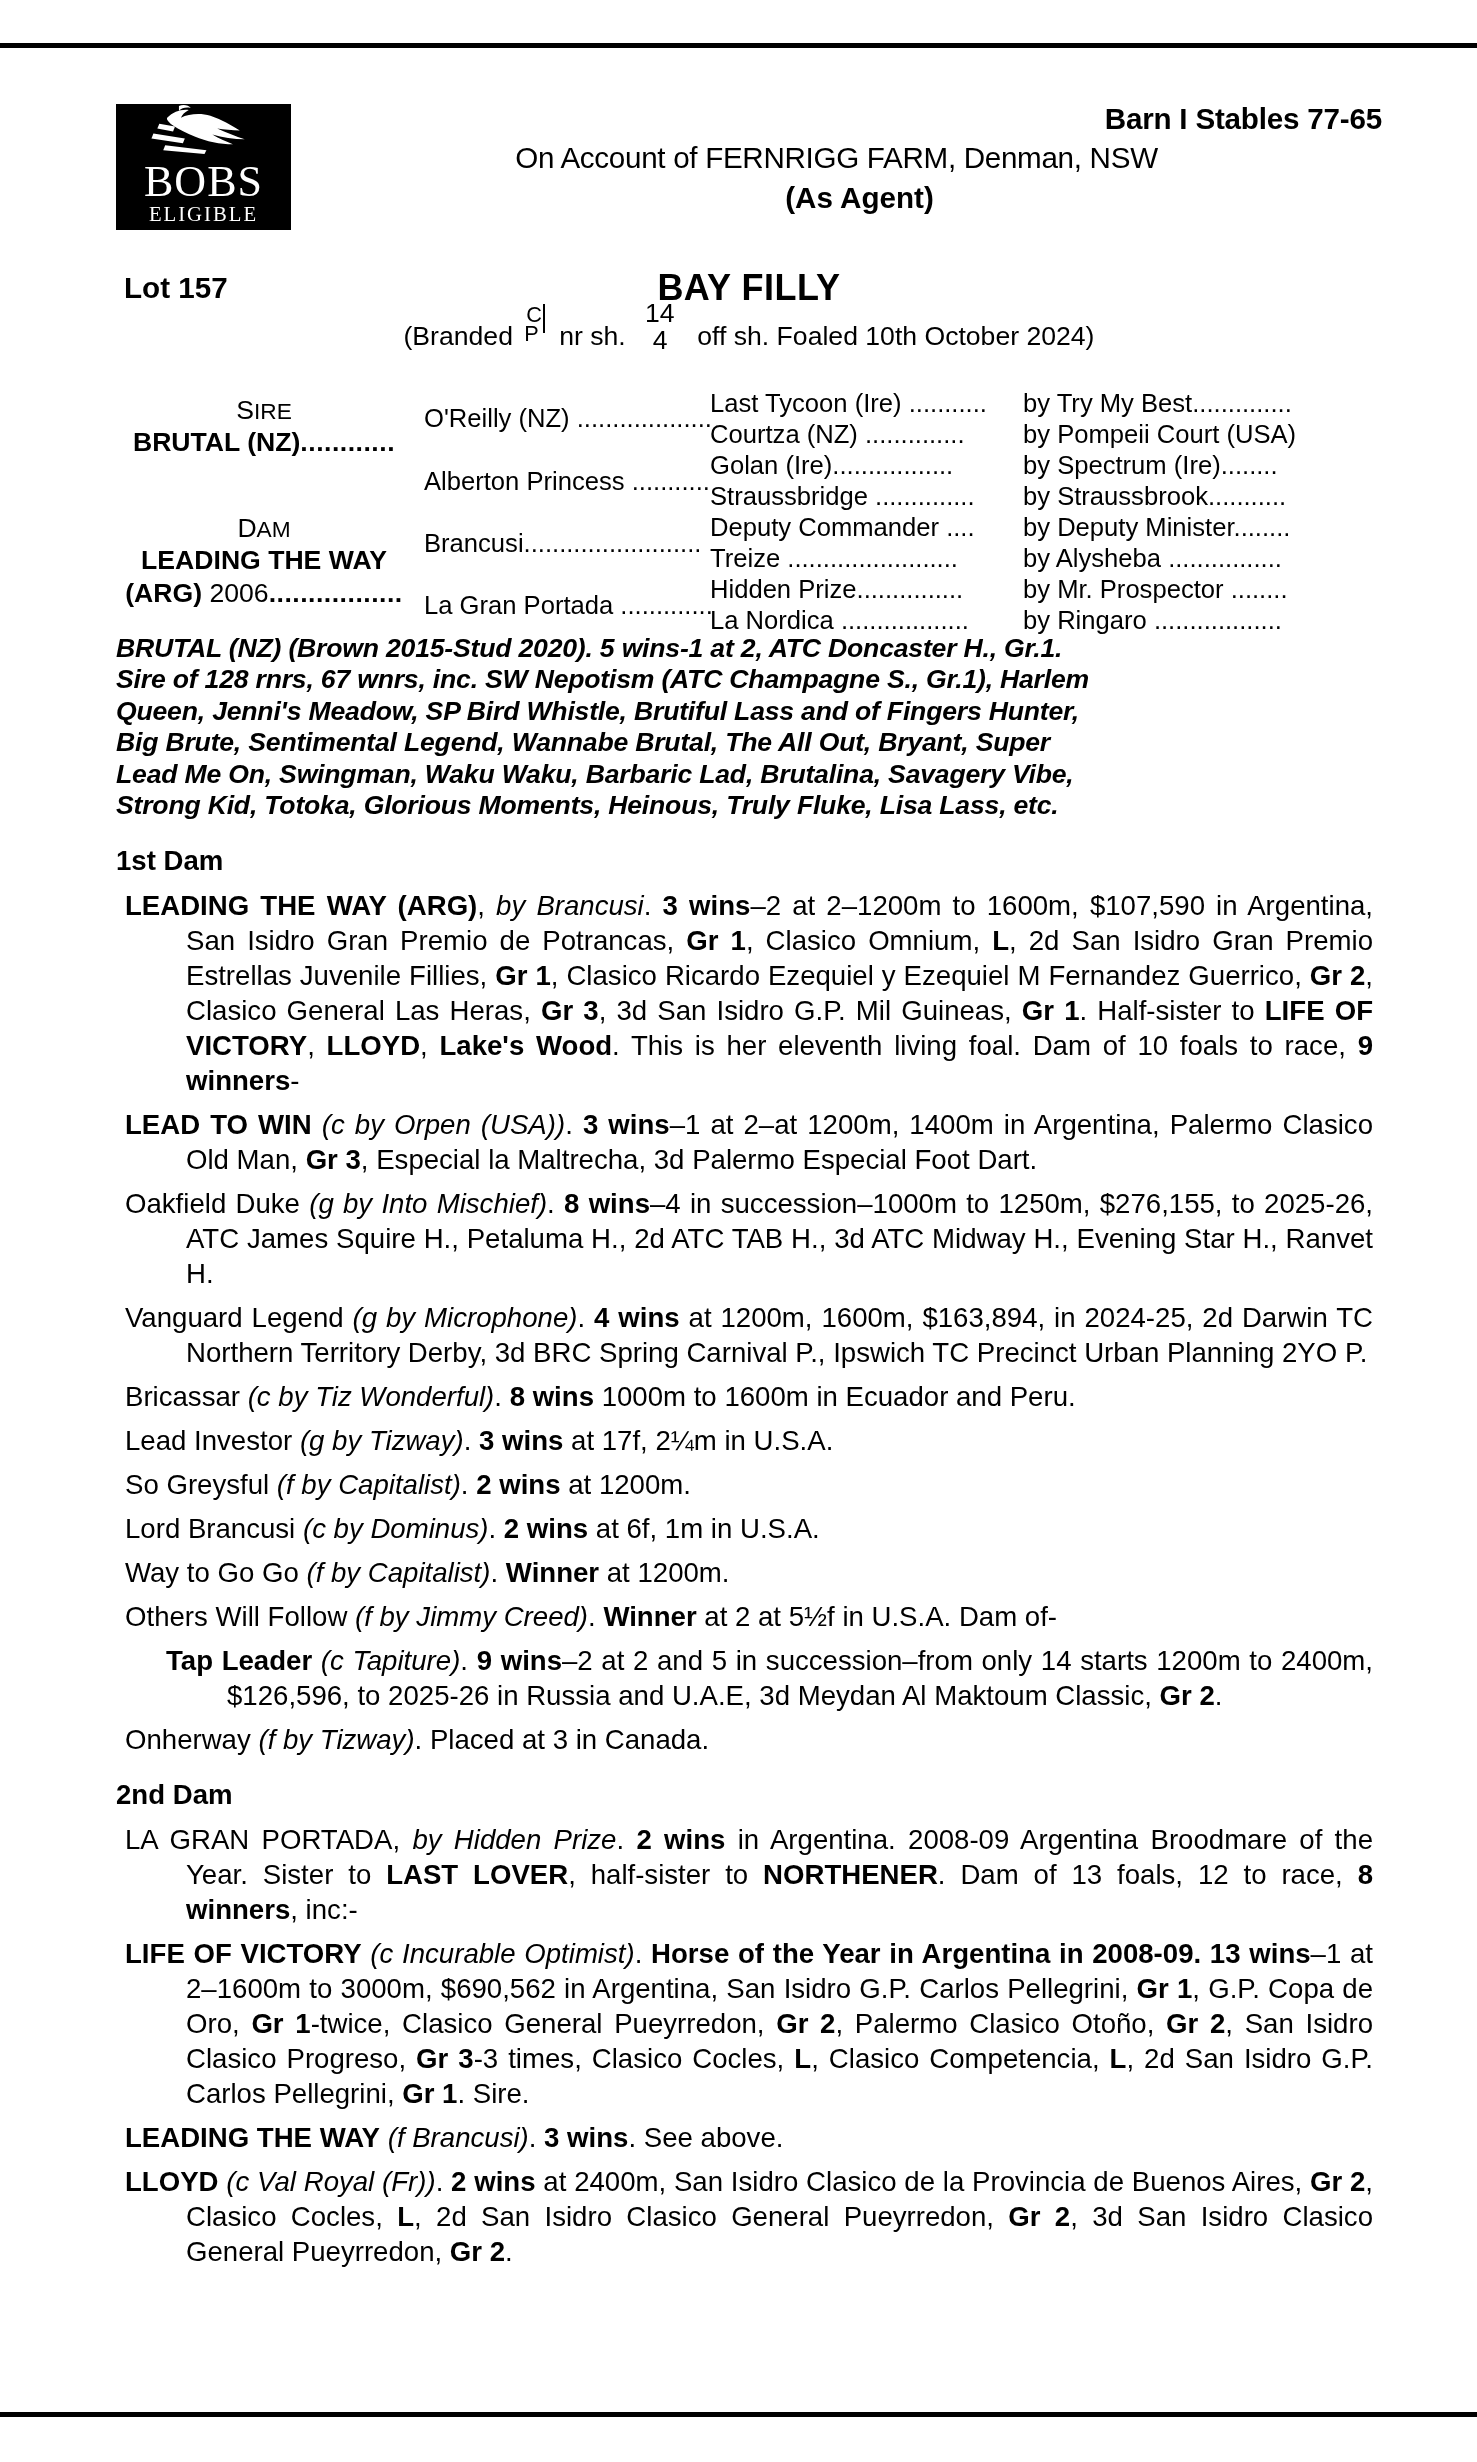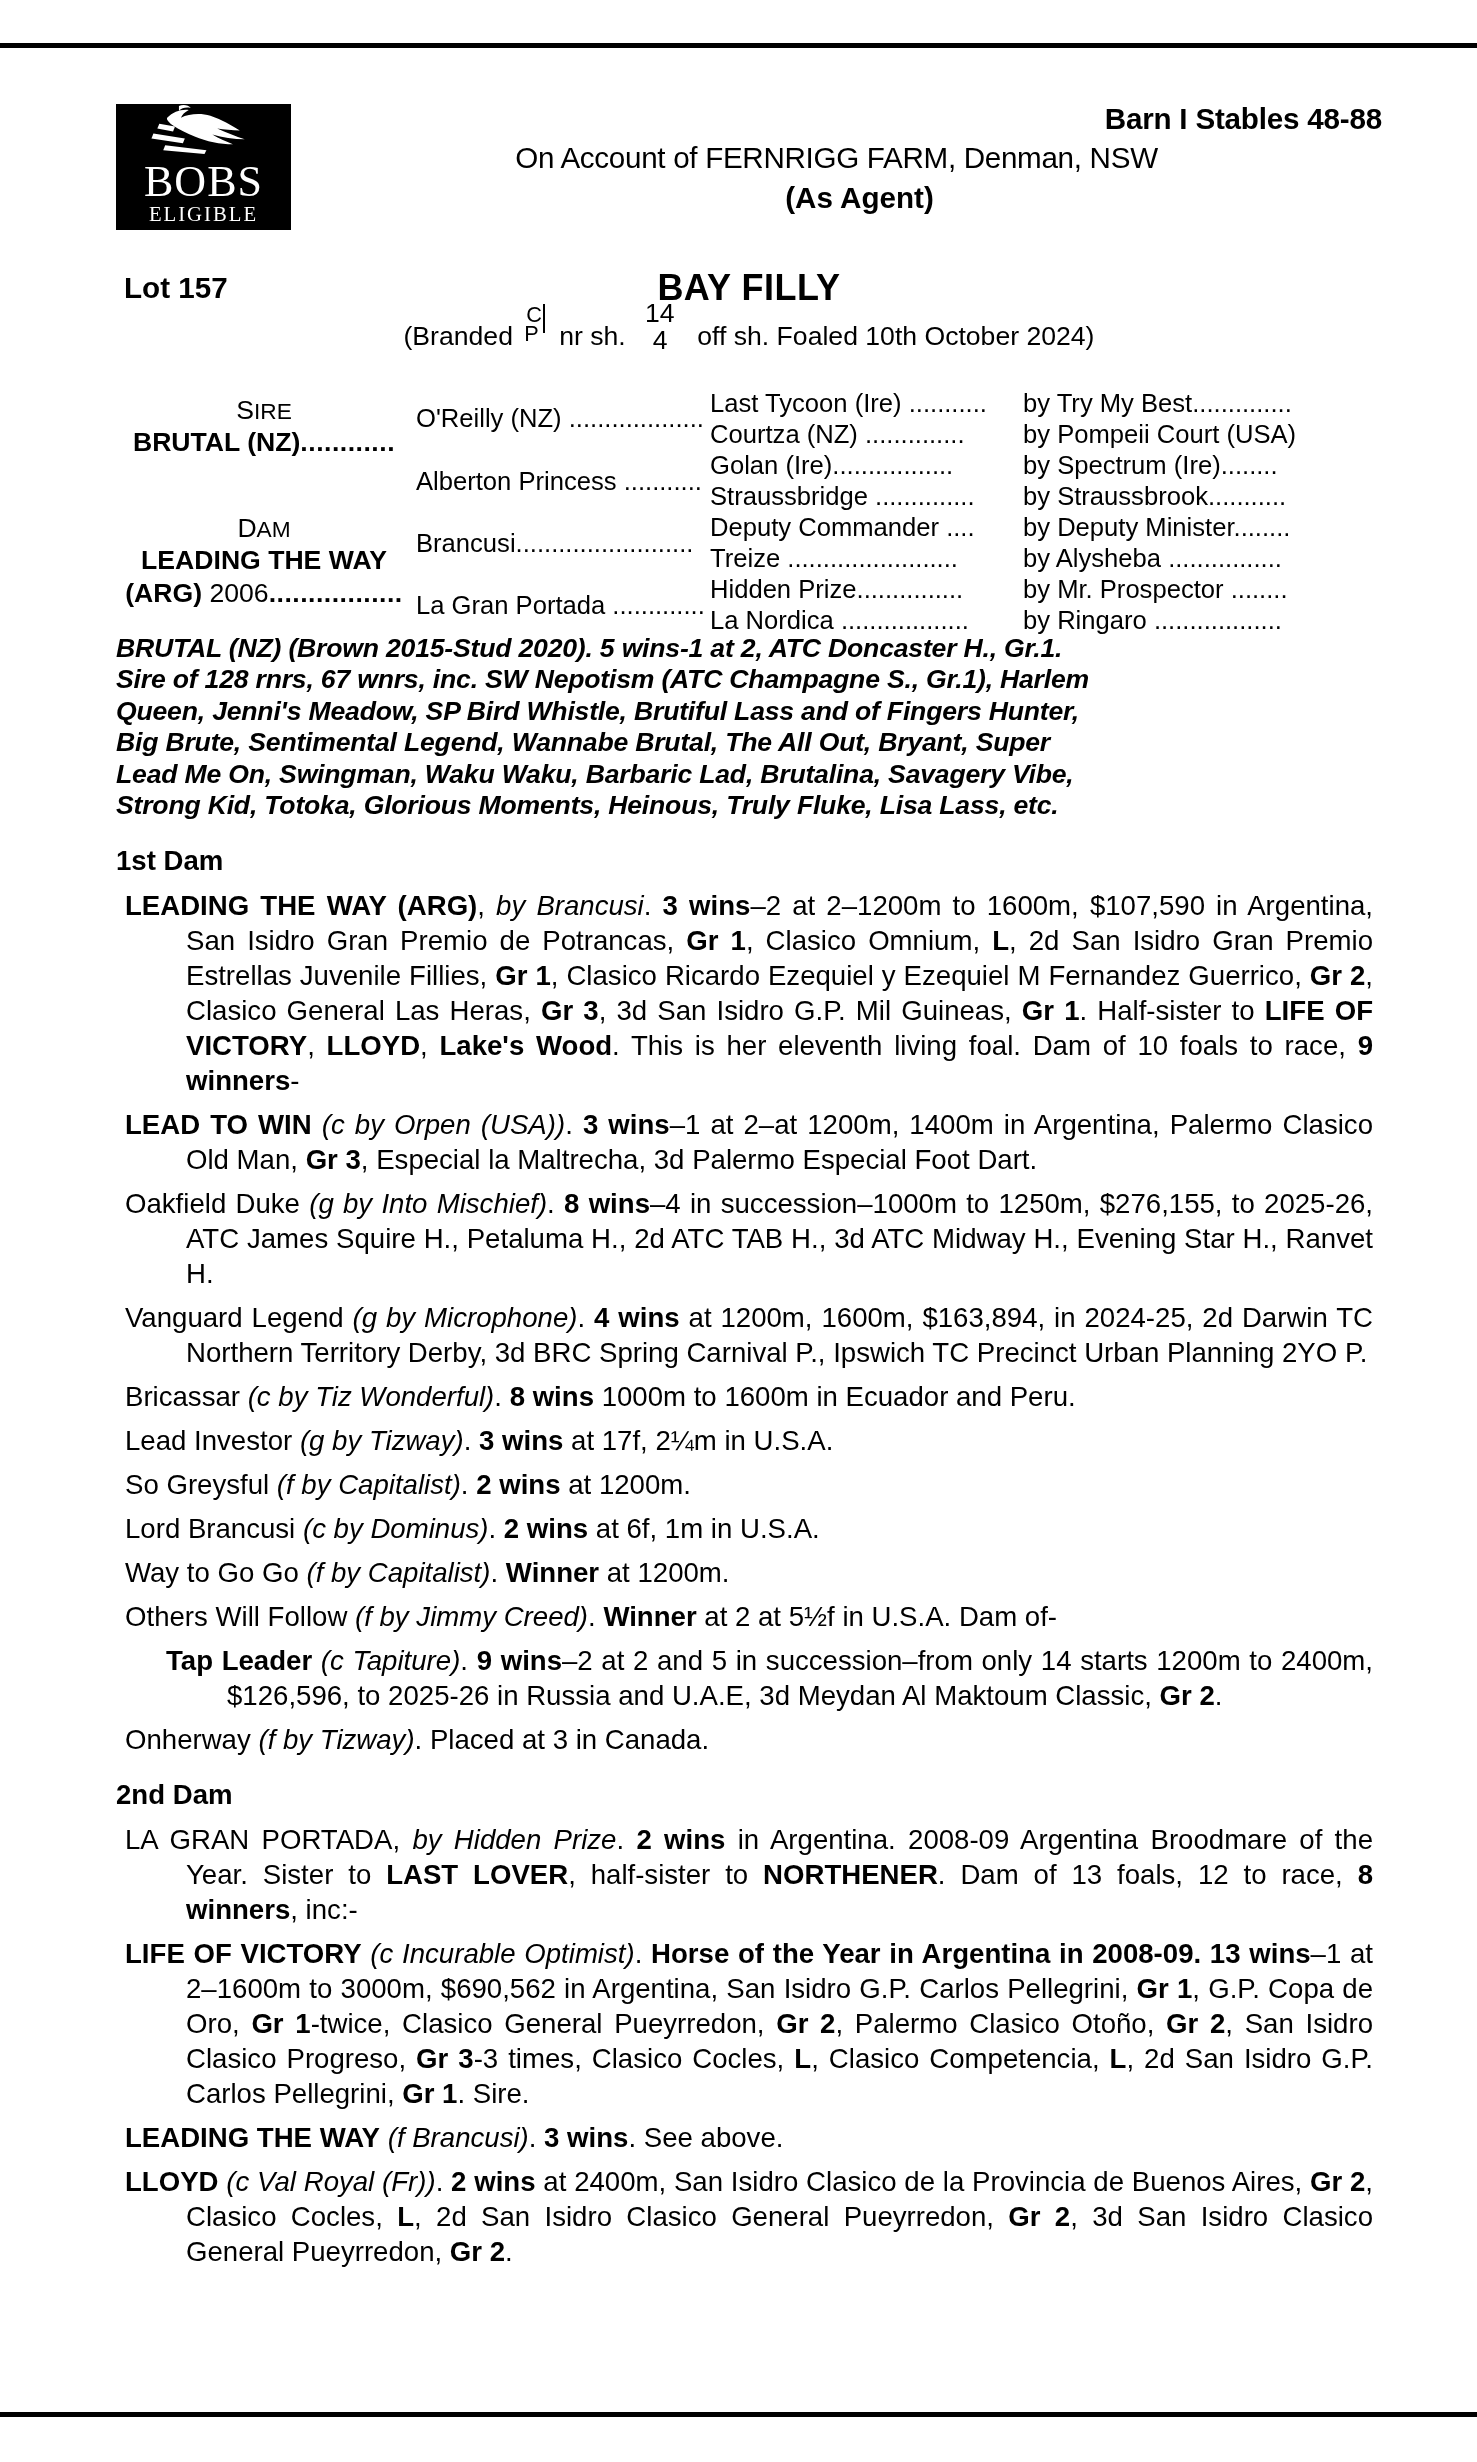--- a/index.html
+++ b/index.html
@@ -220,21 +220,21 @@
   .ped-name-big .yr { font-weight: normal; }
 
   .ped-col2 {
     position: absolute;
     left: 296px;
     top: 0;
     width: 300px;
   }
   .ped-col2 .gp {
     position: absolute;
-    left: 4px;
+    left: 12px;
     width: 300px;
     font-size: 25.6px;
     line-height: 29.6px;
     white-space: nowrap;
   }
   .ped-col2 .gp .dots { letter-spacing: 0px; }
 
   .ped-col3 {
     position: absolute;
     left: 594px;
@@ -305,21 +305,21 @@
           <path fill="#ffffff" d="M52 14 C58 8 66 5 74 6 C70 8 67 11 66 14 C74 10 86 9 96 12 C108 16 118 22 126 27 C118 27 110 26 103 25 C112 29 122 33 131 36 C120 36 108 34 98 31 C104 35 112 38 119 41 C106 41 92 38 80 33 C72 30 64 26 58 22 C54 19 51 16 52 14 Z"></path>
           <path fill="#ffffff" d="M44 20 L60 23 L58 28 L42 25 Z"></path>
           <path fill="#ffffff" d="M38 30 L70 35 L68 40 L36 35 Z"></path>
           <path fill="#ffffff" d="M50 42 L92 47 L90 51 L48 47 Z"></path>
           <path fill="#ffffff" d="M64 2 C68 0 74 1 76 4 C71 3 67 4 64 7 Z"></path>
         </svg>
         <div class="bobs-word">BOBS</div>
         <div class="elig-word">ELIGIBLE</div>
       </div>
       <div class="header-lines">
-        <div class="barn-line">Barn I Stables 48-88</div>
+        <div class="barn-line">Barn I Stables 77-65</div>
         <div class="account-line">On Account of FERNRIGG FARM, Denman, NSW</div>
         <div class="agent-line">(As Agent)</div>
       </div>
     </div>
 
     <div class="lot-row">
       <div class="lot-no">Lot 157</div>
       <div class="sex-title">BAY FILLY</div>
     </div>
 

